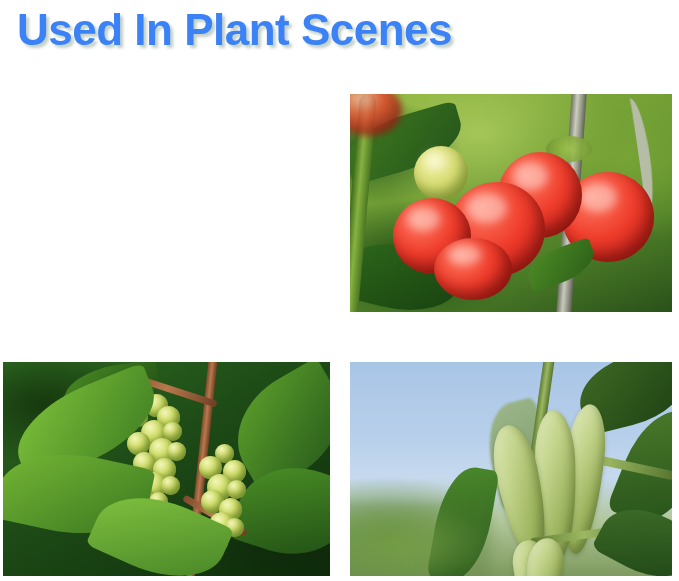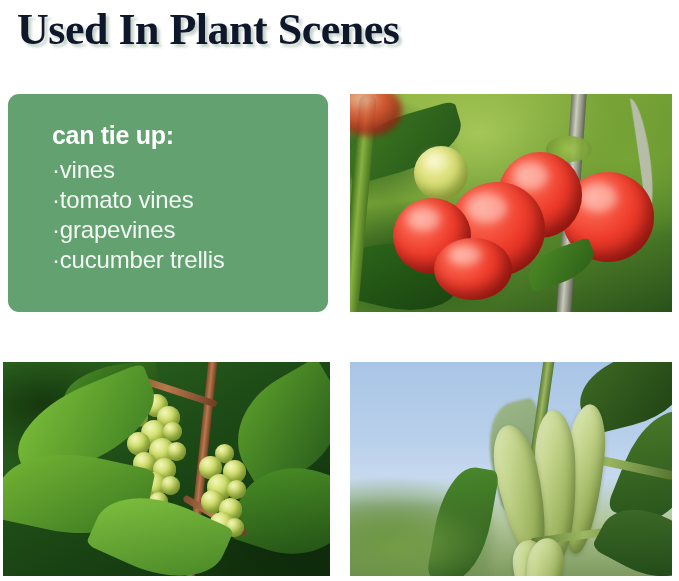--- a/index.html
+++ b/index.html
@@ -3,23 +3,23 @@
 <meta charset="utf-8">
 <style>
   html,body{margin:0;padding:0;background:#ffffff;}
   body{width:679px;height:581px;position:relative;overflow:hidden;
        font-family:"Liberation Sans","DejaVu Sans",sans-serif;}
 
   
   #page-title{
     position:absolute;left:17px;top:2px;width:640px;height:60px;
     font-size:44px;font-weight:bold;letter-spacing:-0.5px;
-    color:#0f172a;
+    color:#3b82f6;
     text-shadow:3px 3px 3px rgba(120,150,130,0.45);
-    line-height:56px;white-space:nowrap;font-family:Liberation Serif, serif;
+    line-height:56px;white-space:nowrap;
   }
 
   
   #grid{position:absolute;left:0;top:0;width:679px;height:581px;}
 
   .cell{position:absolute;overflow:hidden;}
   #cell-text  {left:8px;  top:94px; width:320px; height:218px;}
   #cell-tomato{left:350px;top:94px; width:322px; height:218px;}
   #cell-grape {left:3px;  top:362px;width:327px; height:214px;}
   #cell-soy   {left:350px;top:362px;width:322px; height:214px;}
@@ -138,29 +138,20 @@
     background:radial-gradient(ellipse at 40% 50%, rgba(120,160,70,.85), rgba(80,120,50,.2) 72%);
     filter:blur(5px);}
 </style>
 </head>
 <body>
 
 <div id="page-title">Used In Plant Scenes</div>
 
 <div id="grid">
 
-  <div class="cell" id="cell-text">
-    <div id="info-panel">
-      <div id="info-heading">can tie up:</div>
-      <div class="info-item">·vines</div>
-      <div class="info-item">·tomato vines</div>
-      <div class="info-item">·grapevines</div>
-      <div class="info-item">·cucumber trellis</div>
-    </div>
-  </div>
 
   <div class="cell" id="cell-tomato">
     <div class="photo" id="photo-tomato">
       <div class="leaf" id="leaf-1"></div>
       <div class="leaf" id="leaf-2"></div>
       <div id="stem-main"></div>
 
       <div id="stake"></div>
       <div id="stake-curve"></div>
       <div id="calyx"></div>

